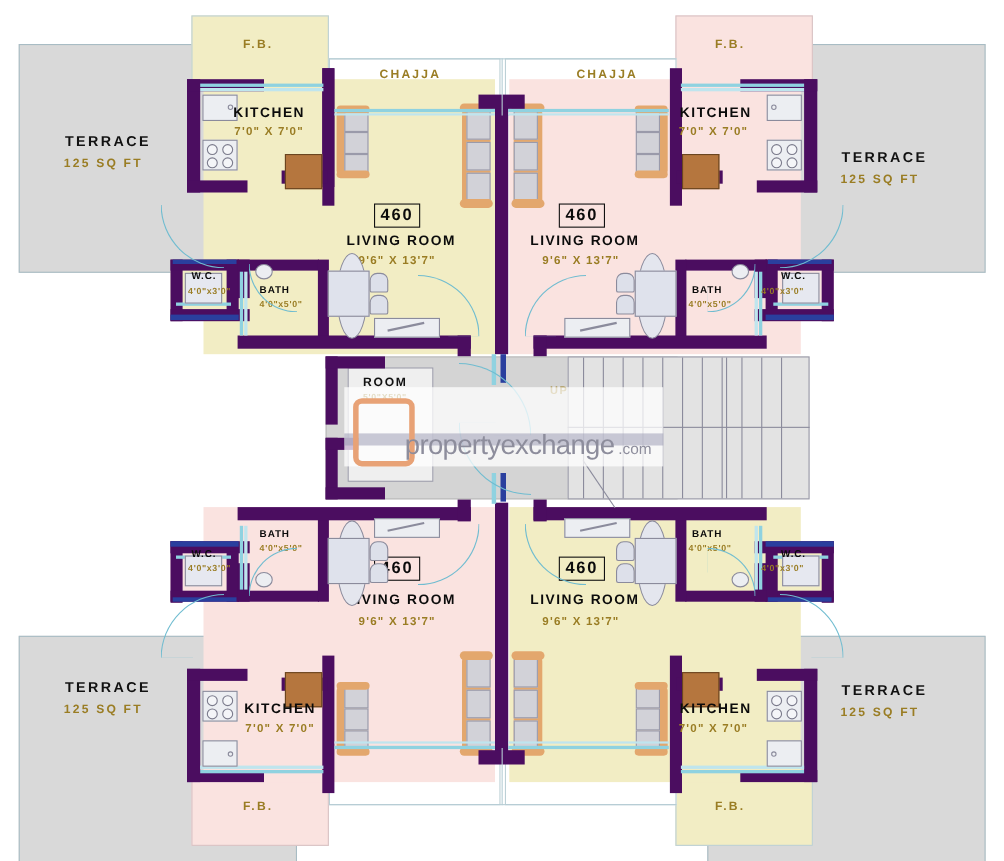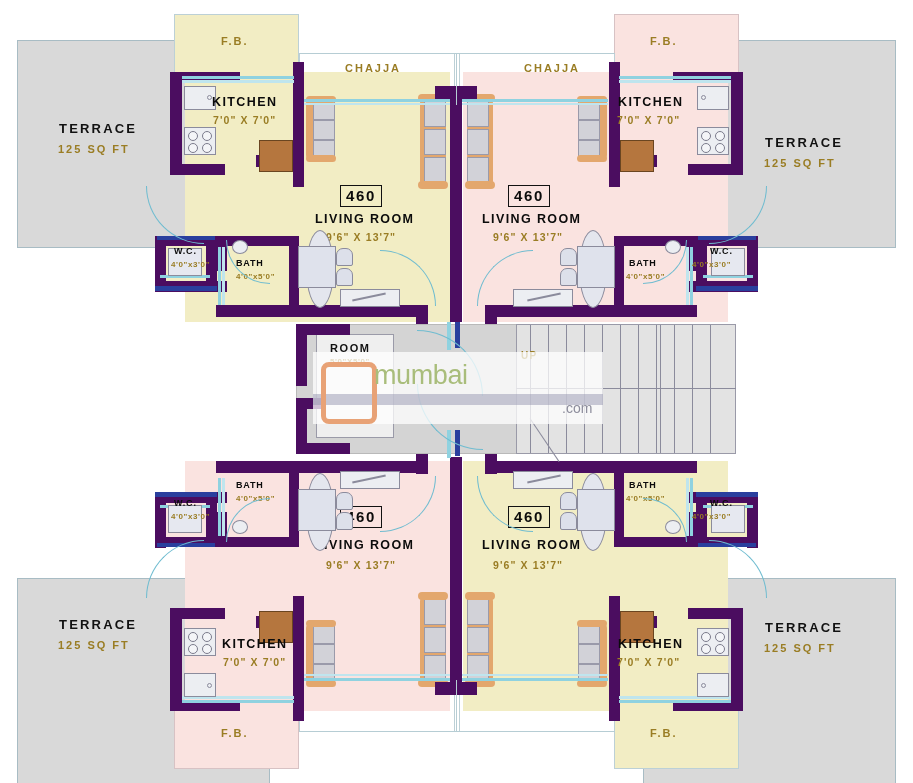--- a/index.html
+++ b/index.html
@@ -403,21 +403,21 @@
   <div class="abs ray" style="left:674px;top:325px;width:1px;height:128px;"></div>
   <div class="abs ray" style="left:692px;top:325px;width:1px;height:128px;"></div>
   <div class="abs ray" style="left:710px;top:325px;width:1px;height:128px;"></div>
   <div class="abs ray" style="left:516px;top:388px;width:220px;height:1px;"></div>
   <div class="abs ray" style="left:660px;top:325px;width:1px;height:128px;"></div>
   <div class="abs ray" style="left:530px;top:418px;width:52px;height:1px;transform:rotate(56deg);transform-origin:left center;"></div>
 
   <div class="abs liftbox" style="left:316px;top:334px;width:78px;height:104px;"></div>
   <div class="lbl lbl-lift" style="left:330px;top:342px;">ROOM</div>
   <div class="lbl lbl-dim-sm" style="left:330px;top:357px;">5'0"X5'0"</div>
-  <div class="lbl lbl-up" style="left:521px;top:350px;">UP</div>
+  <div class="lbl lbl-up" style="left:500px;top:350px;">UP</div>
 
   <div class="abs wall" style="left:296px;top:324px;width:11px;height:62px;"></div>
   <div class="abs wall" style="left:296px;top:398px;width:11px;height:56px;"></div>
   <div class="abs wall" style="left:296px;top:398px;width:30px;height:11px;"></div>
   <div class="abs wall" style="left:296px;top:324px;width:54px;height:11px;"></div>
   <div class="abs wall" style="left:296px;top:443px;width:54px;height:11px;"></div>
 
   <div class="abs wall" style="left:450px;top:88px;width:12px;height:234px;"></div>
   <div class="abs wall" style="left:450px;top:457px;width:12px;height:234px;"></div>
   <div class="abs wall" style="left:435px;top:86px;width:42px;height:13px;"></div>
@@ -439,16 +439,16 @@
   <div class="abs glass" style="left:462px;top:99px;width:146px;height:3px;"></div>
   <div class="abs glass2" style="left:462px;top:103px;width:146px;height:2px;"></div>
   <div class="abs glass" style="left:304px;top:678px;width:146px;height:3px;"></div>
   <div class="abs glass2" style="left:304px;top:674px;width:146px;height:2px;"></div>
   <div class="abs glass" style="left:462px;top:678px;width:146px;height:3px;"></div>
   <div class="abs glass2" style="left:462px;top:674px;width:146px;height:2px;"></div>
 
   <div id="wm"></div>
   <div id="wmlogo2"></div>
   <div id="wmlogo"></div>
-  <div class="wm1">mumbai</div>
+  <div class="wm2">propertyexchange</div>
   <div class="wm3">.com</div>
 
 </div>
 
 </body></html>

